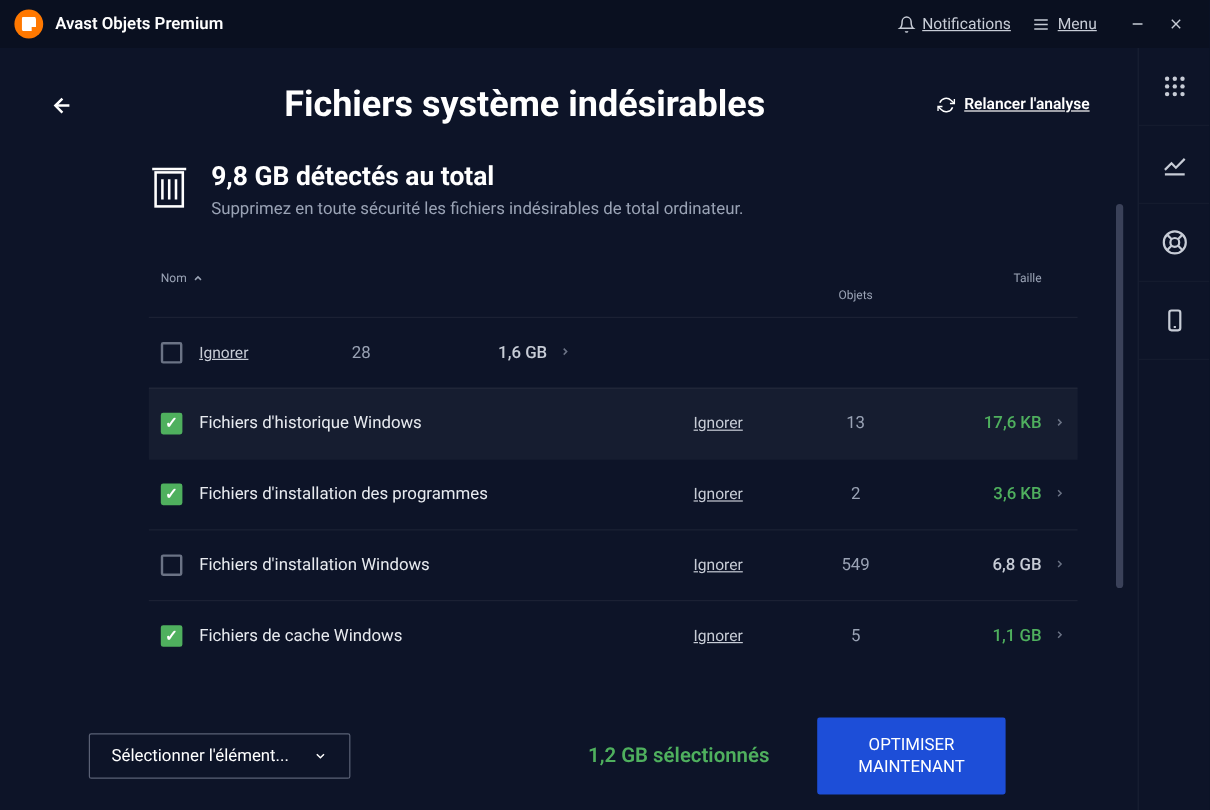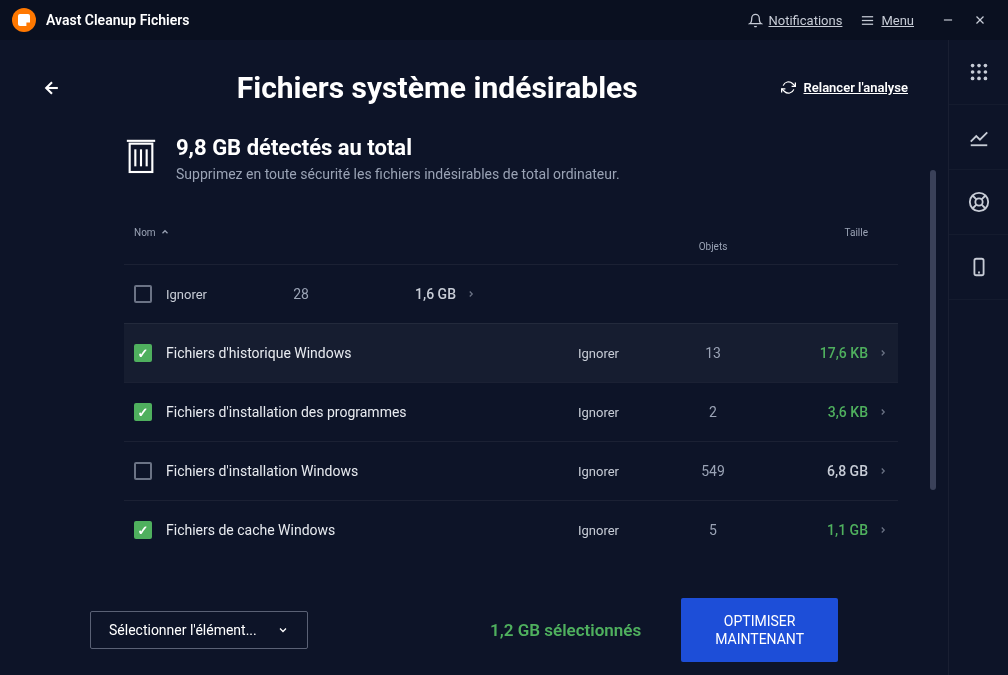--- a/index.html
+++ b/index.html
@@ -37,41 +37,41 @@
 .col-objects { width: 90px; text-align: center; margin-top: 29px; }
 .col-size { width: 110px; text-align: right; }
 .col-chevron { width: 30px; }
 
 .row { display: flex; align-items: center; height: 59px; border-top: 1px solid rgba(255,255,255,0.06); font-size: 14px; }
 .row.highlighted { background: rgba(255,255,255,0.04); }
 .row .checkbox { width: 18px; height: 18px; border: 2px solid #6b7385; border-radius: 2px; margin-left: 10px; margin-right: 14px; display: flex; align-items: center; justify-content: center; cursor: pointer; }
 .row .checkbox.checked { background: #4fb05e; border-color: #4fb05e; }
 .row .checkbox.checked::after { content: '✓'; color: #fff; font-size: 13px; font-weight: bold; }
 .row .name { flex: 1; color: #e8ebf0; }
-.row .ignore { width: 90px; font-size: 13px; color: #c7ccd6; cursor: pointer; }
+.row .ignore { width: 90px; font-size: 13px; text-decoration: underline; color: #c7ccd6; cursor: pointer; }
 .row .objects { width: 90px; text-align: center; color: #9aa3b5; }
 .row .size { width: 110px; text-align: right; color: #c7ccd6; font-weight: 500; }
 .row .size.green { color: #4fb05e; }
 .row .chevron { width: 30px; text-align: center; color: #6b7385; cursor: pointer; }
 
 .scrollbar-track { position: absolute; right: 12px; top: 130px; width: 6px; height: 440px; background: transparent; }
 .scrollbar-thumb { width: 6px; height: 320px; background: #3a4159; border-radius: 3px; }
 
-.footer { position: absolute; bottom: 0; left: 16px; right: 60px; height: 90px; display: flex; align-items: center; padding: 0 50px; }
+.footer { position: absolute; bottom: 0; left: 0; right: 60px; height: 90px; display: flex; align-items: center; padding: 0 50px; }
 .select-dropdown { border: 1px solid #5a6175; padding: 10px 18px; font-size: 14px; color: #fff; background: transparent; cursor: pointer; display: flex; align-items: center; gap: 20px; border-radius: 2px; }
 .footer-spacer { flex: 1; }
 .selected-text { font-size: 17px; color: #4fb05e; font-weight: 600; margin-right: 40px; }
 .optimize-btn { background: #1d4ed8; color: #fff; padding: 14px 34px; font-size: 14px; font-weight: 400; text-align: center; cursor: pointer; border-radius: 2px; line-height: 1.3; }
 </style>
 </head>
 <body>
 
 <div class="titlebar">
   <div class="logo"></div>
-  <div class="app-title">Avast Cleanup Fichiers</div>
+  <div class="app-title">Avast Objets Premium</div>
   <div class="titlebar-spacer"></div>
   <div class="titlebar-item">
     <svg width="15" height="15" viewBox="0 0 24 24" fill="none" stroke="currentColor" stroke-width="2">
         <path d="M18 8A6 6 0 006 8c0 7-3 9-3 9h18s-3-2-3-9M13.73 21a2 2 0 01-3.46 0"></path>
       </svg>
     <span>Notifications</span>
   </div>
   <div class="titlebar-item">
     <svg width="15" height="15" viewBox="0 0 24 24" fill="none" stroke="currentColor" stroke-width="2">
         <line x1="3" y1="6" x2="21" y2="6"></line>

